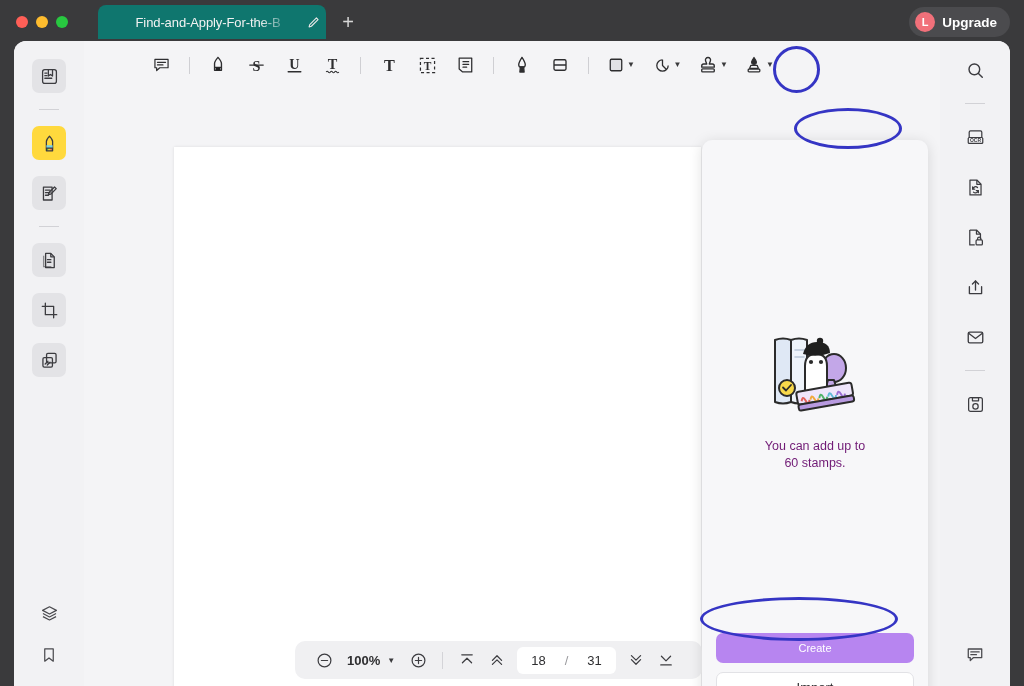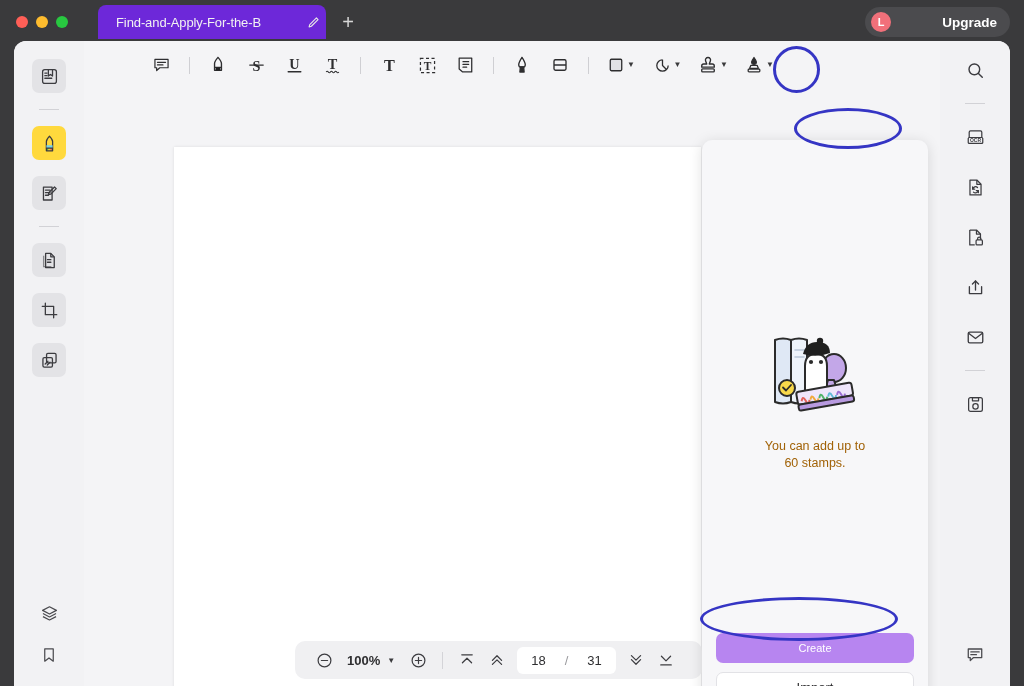--- a/index.html
+++ b/index.html
@@ -27,24 +27,25 @@
     margin-left: 16px;
   }
   .dot { width: 12px; height: 12px; border-radius: 50%; }
   .dot.red { background: #ff5f57; }
   .dot.yellow { background: #febc2e; }
   .dot.green { background: #28c840; }
 
   .tab {
     position: absolute; left: 98px; top: 5px;
     width: 228px; height: 34px;
-    background: #6d28d9;
+    background: #0f766e;
     border-radius: 8px 8px 0 0;
     display: flex; align-items: center;
     overflow: hidden;
+    text-align: center;
   }
   .tab-title {
     flex: 1;
     margin-left: 18px;
     font-size: 13px;
     color: #f2f2f2;
     white-space: nowrap;
     overflow: hidden;
     -webkit-mask-image: linear-gradient(to right, #000 78%, transparent 96%);
     mask-image: linear-gradient(to right, #000 78%, transparent 96%);
@@ -70,21 +71,21 @@
     display: flex; align-items: center;
     padding: 0 13px 0 6px;
     gap: 7px;
   }
   .upgrade-badge {
     width: 20px; height: 20px; border-radius: 50%;
     background: #f1707a;
     color: #fff; font-size: 11px; font-weight: bold;
     display: flex; align-items: center; justify-content: center;
   }
-  .upgrade-label { color: #ffffff; font-size: 13.5px; font-weight: 600; margin-left: 44px; }
+  .upgrade-label { color: #ffffff; font-size: 13.5px; font-weight: 600; }
 
   
   .window {
     position: absolute;
     left: 14px; top: 41px;
     width: 996px; height: 645px;
     background: #f4f4f6;
     border-radius: 12px 12px 0 0;
     overflow: hidden;
   }
@@ -245,21 +246,21 @@
     border-radius: 50%;
     z-index: 35; pointer-events: none;
   }
 
   .panel-illu { margin-top: 192px; }
   .panel-note {
     margin-top: 20px;
     text-align: center;
     font-size: 12.5px;
     line-height: 17px;
-    color: #a16207;
+    color: #701a75;
   }
 
   .panel-actions {
     position: absolute;
     bottom: 16px; left: 14px;
     width: 198px;
     display: flex; flex-direction: column; gap: 9px;
   }
   .btn-create {
     height: 30px;

